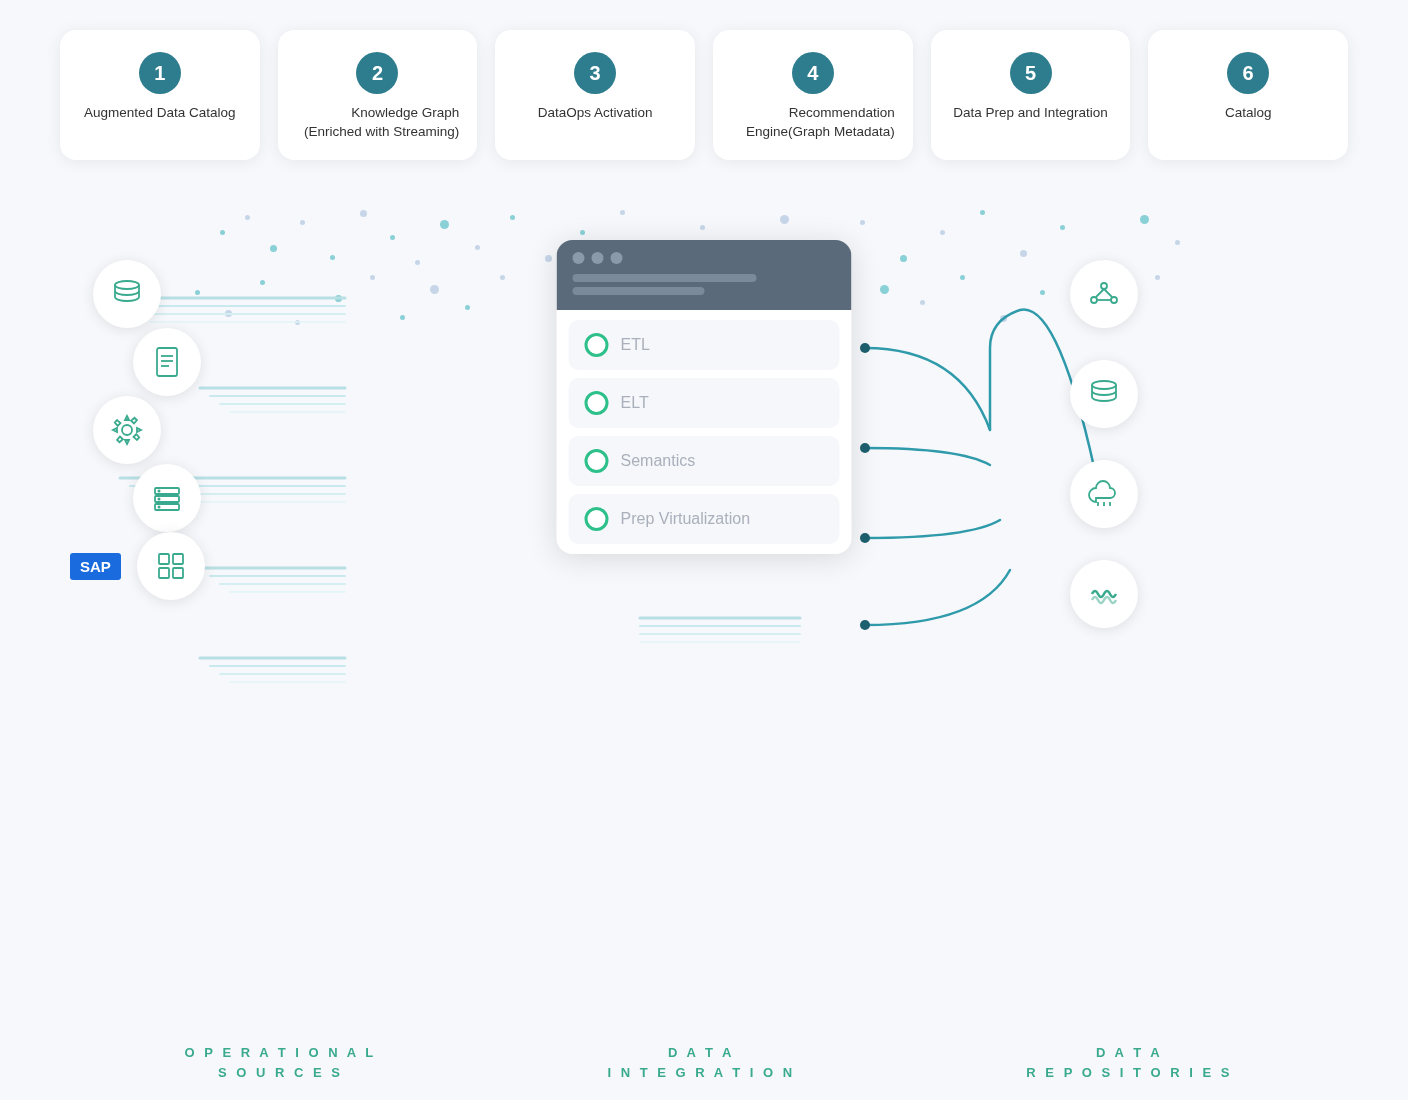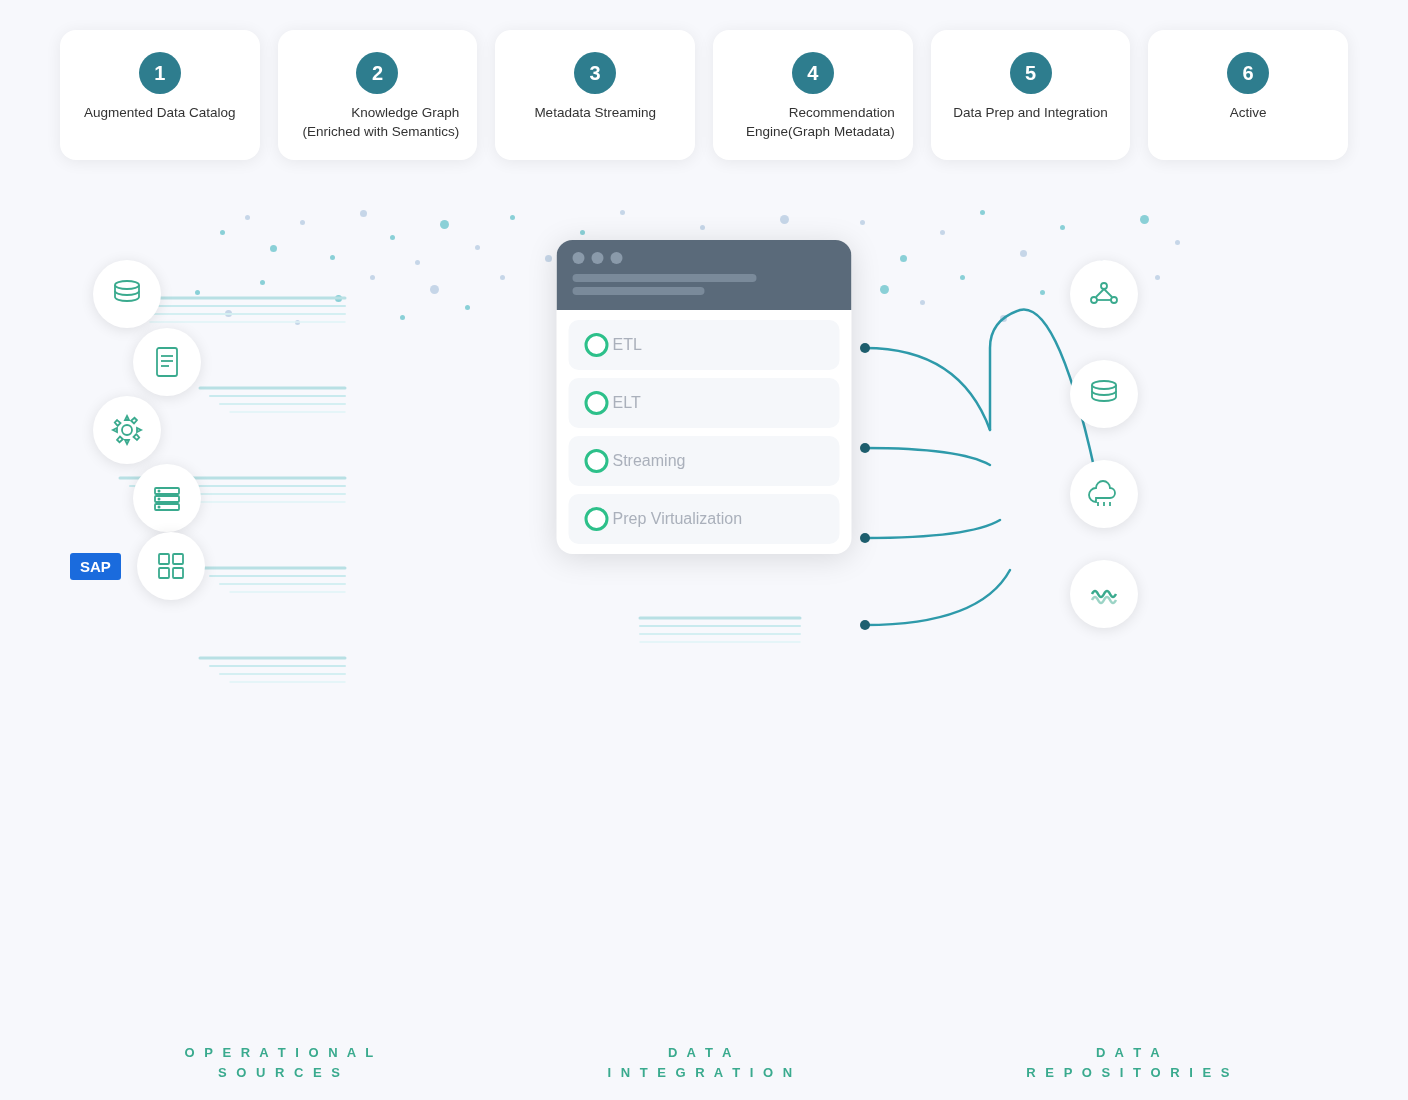--- a/index.html
+++ b/index.html
@@ -152,21 +152,21 @@
       display: flex;
       flex-direction: column;
       gap: 8px;
     }
     .integration-item {
       background: #f5f7fa;
       border-radius: 10px;
       padding: 13px 16px;
       display: flex;
       align-items: center;
-      gap: 4px;
+      gap: 12px;
     }
     .radio-circle {
       width: 24px;
       height: 24px;
       border-radius: 50%;
       border: 3px solid #2dc08a;
       background: white;
       flex-shrink: 0;
       position: relative;
     }
@@ -253,37 +253,37 @@
 </head>
 <body>
 
 <div class="top-cards">
   <div class="top-card">
     <div class="card-number-circle">1</div>
     <div class="card-label">Augmented Data Catalog</div>
   </div>
   <div class="top-card">
     <div class="card-number-circle">2</div>
-    <div class="card-label">Knowledge Graph (Enriched with Semantics)</div>
+    <div class="card-label">Knowledge Graph (Enriched with Streaming)</div>
   </div>
   <div class="top-card">
     <div class="card-number-circle">3</div>
-    <div class="card-label">Metadata Streaming</div>
+    <div class="card-label">DataOps Activation</div>
   </div>
   <div class="top-card">
     <div class="card-number-circle">4</div>
     <div class="card-label">Recommendation Engine(Graph Metadata)</div>
   </div>
   <div class="top-card">
     <div class="card-number-circle">5</div>
     <div class="card-label">Data Prep and Integration</div>
   </div>
   <div class="top-card">
     <div class="card-number-circle">6</div>
-    <div class="card-label">Active</div>
+    <div class="card-label">Catalog</div>
   </div>
 </div>
 
 <div class="dots-layer">
 
   <div class="dot teal small" style="left:220px;top:30px"></div>
   <div class="dot blue small" style="left:245px;top:15px"></div>
   <div class="dot teal" style="left:270px;top:45px"></div>
   <div class="dot blue small" style="left:300px;top:20px"></div>
   <div class="dot teal small" style="left:330px;top:55px"></div>
@@ -467,21 +467,21 @@
         <div class="integration-item">
           <div class="radio-circle"></div>
           <span class="integration-label">ETL</span>
         </div>
         <div class="integration-item">
           <div class="radio-circle"></div>
           <span class="integration-label">ELT</span>
         </div>
         <div class="integration-item">
           <div class="radio-circle"></div>
-          <span class="integration-label">Streaming</span>
+          <span class="integration-label">Semantics</span>
         </div>
         <div class="integration-item">
           <div class="radio-circle"></div>
           <span class="integration-label">Prep Virtualization</span>
         </div>
       </div>
     </div>
   </div>
 
   <div class="right-col">

